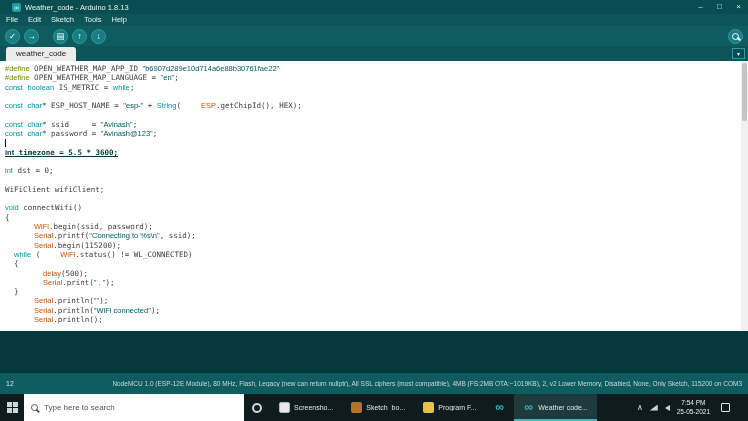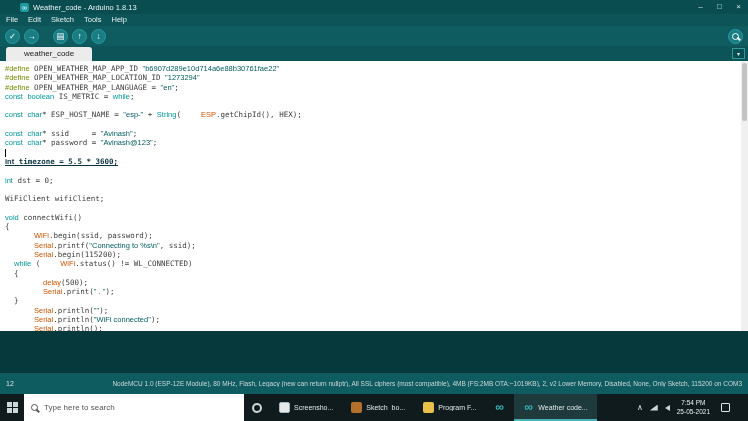--- a/index.html
+++ b/index.html
@@ -1,21 +1,21 @@
 <!DOCTYPE html>
 <html><head>
 <meta charset="utf-8">
 <style>
   html,body{margin:0;padding:0;background:#222;}
   *{box-sizing:border-box;font-family:"Liberation Sans",sans-serif;}
   .window{position:relative;width:748px;height:421px;overflow:hidden;background:#0e5c60;}
 
   
   .titlebar{position:absolute;top:0;left:0;width:748px;height:14px;background:#0a4d50;
-    display:flex;align-items:center;padding-left:20px;color:#e8f2f2;font-size:7.5px;}
+    display:flex;align-items:center;padding-left:12px;color:#e8f2f2;font-size:7.5px;}
   .app-icon-title{display:inline-block;width:9px;height:9px;background:#1b9ba0;color:#fff;
     font-size:7px;line-height:9px;text-align:center;border-radius:2px;margin-right:4px;}
   .title-text{white-space:nowrap;}
   .win-controls{margin-left:auto;display:flex;height:100%;}
   .win-controls span{width:19px;text-align:center;font-size:8px;line-height:14px;color:#dceaea;cursor:default;}
 
   
   .menubar{position:absolute;top:14px;left:0;width:748px;height:12px;background:#0c5458;
     display:flex;align-items:center;gap:10px;padding-left:6px;}
   .menu-item{color:#e4efef;font-size:7.5px;line-height:12px;}
@@ -30,21 +30,21 @@
   .tb-btn.gap{margin-left:10px;}
   .tb-right{margin-left:auto;padding-right:5px;}
   .mag{width:7px;height:7px;border:1.5px solid #fff;border-radius:50%;position:relative;display:inline-block;}
   .mag::after{content:"";position:absolute;width:4px;height:1.5px;background:#fff;transform:rotate(45deg);right:-3px;bottom:-1px;}
   .mag.dark{border-color:#555;}
   .mag.dark::after{background:#555;}
 
   
   .tabbar{position:absolute;top:46px;left:0;width:748px;height:15px;background:#0c5458;}
   .tab{position:absolute;left:6px;bottom:0;height:14px;background:#ececec;color:#222;
-    font-size:8px;line-height:14px;padding:0 18px;border-radius:3px 3px 0 0;}
+    font-size:8px;line-height:14px;padding:0 10px;border-radius:3px 3px 0 0;}
   .tab-menu{position:absolute;right:3px;top:2px;width:13px;height:11px;background:#0a4d50;
     border:1px solid #2f989d;color:#dceaea;font-size:6px;line-height:10px;text-align:center;}
 
   
   .editor{position:absolute;top:61px;left:0;width:748px;height:270px;background:#ffffff;overflow:hidden;}
   #code-lines{padding:3px 16px 0 5px;}
   .code-line{font-family:"DejaVu Sans Mono",monospace;font-size:7.5px;line-height:9.3px;
     white-space:pre;color:#3c3c3c;}
   .tok-pp{color:#728E00;}
   .tok-kw{color:#00979C;}
@@ -132,21 +132,20 @@
   <div class="tabbar">
     <div class="tab">
       <span>weather_code</span>
     </div>
     <div class="tab-menu">▾</div>
   </div>
 
   <div class="editor">
     <div id="code-lines">
         <div class="code-line"><span class="tok-pp">#define</span> OPEN_WEATHER_MAP_APP_ID <span class="tok-str">"b6907d289e10d714a6e88b30761fae22"</span></div>
-        <div class="code-line"><span class="tok-pp">#define</span> OPEN_WEATHER_MAP_LOCATION_ID <span class="tok-str">"1273294"</span></div>
         <div class="code-line"><span class="tok-pp">#define</span> OPEN_WEATHER_MAP_LANGUAGE = <span class="tok-str">"en"</span>;</div>
         <div class="code-line"><span class="tok-kw">const</span> <span class="tok-kw">boolean</span> IS_METRIC = <span class="tok-kw">while</span>;</div>
         <div class="code-line">&nbsp;</div>
         <div class="code-line"><span class="tok-kw">const</span> <span class="tok-kw">char</span>* ESP_HOST_NAME = <span class="tok-str">"esp-"</span> + <span class="tok-kw">String</span>(<span class="tok-fn">ESP</span>.getChipId(), HEX);</div>
         <div class="code-line">&nbsp;</div>
         <div class="code-line"><span class="tok-kw">const</span> <span class="tok-kw">char</span>* ssid     = <span class="tok-str">"Avinash"</span>;</div>
         <div class="code-line"><span class="tok-kw">const</span> <span class="tok-kw">char</span>* password = <span class="tok-str">"Avinash@123"</span>;</div>
         <div class="code-line"><span class="caret"></span>&nbsp;</div>
         <div class="code-line sel"><span class="tok-kw">int</span> timezone = 5.5 * 3600;</div>
         <div class="code-line">&nbsp;</div>

